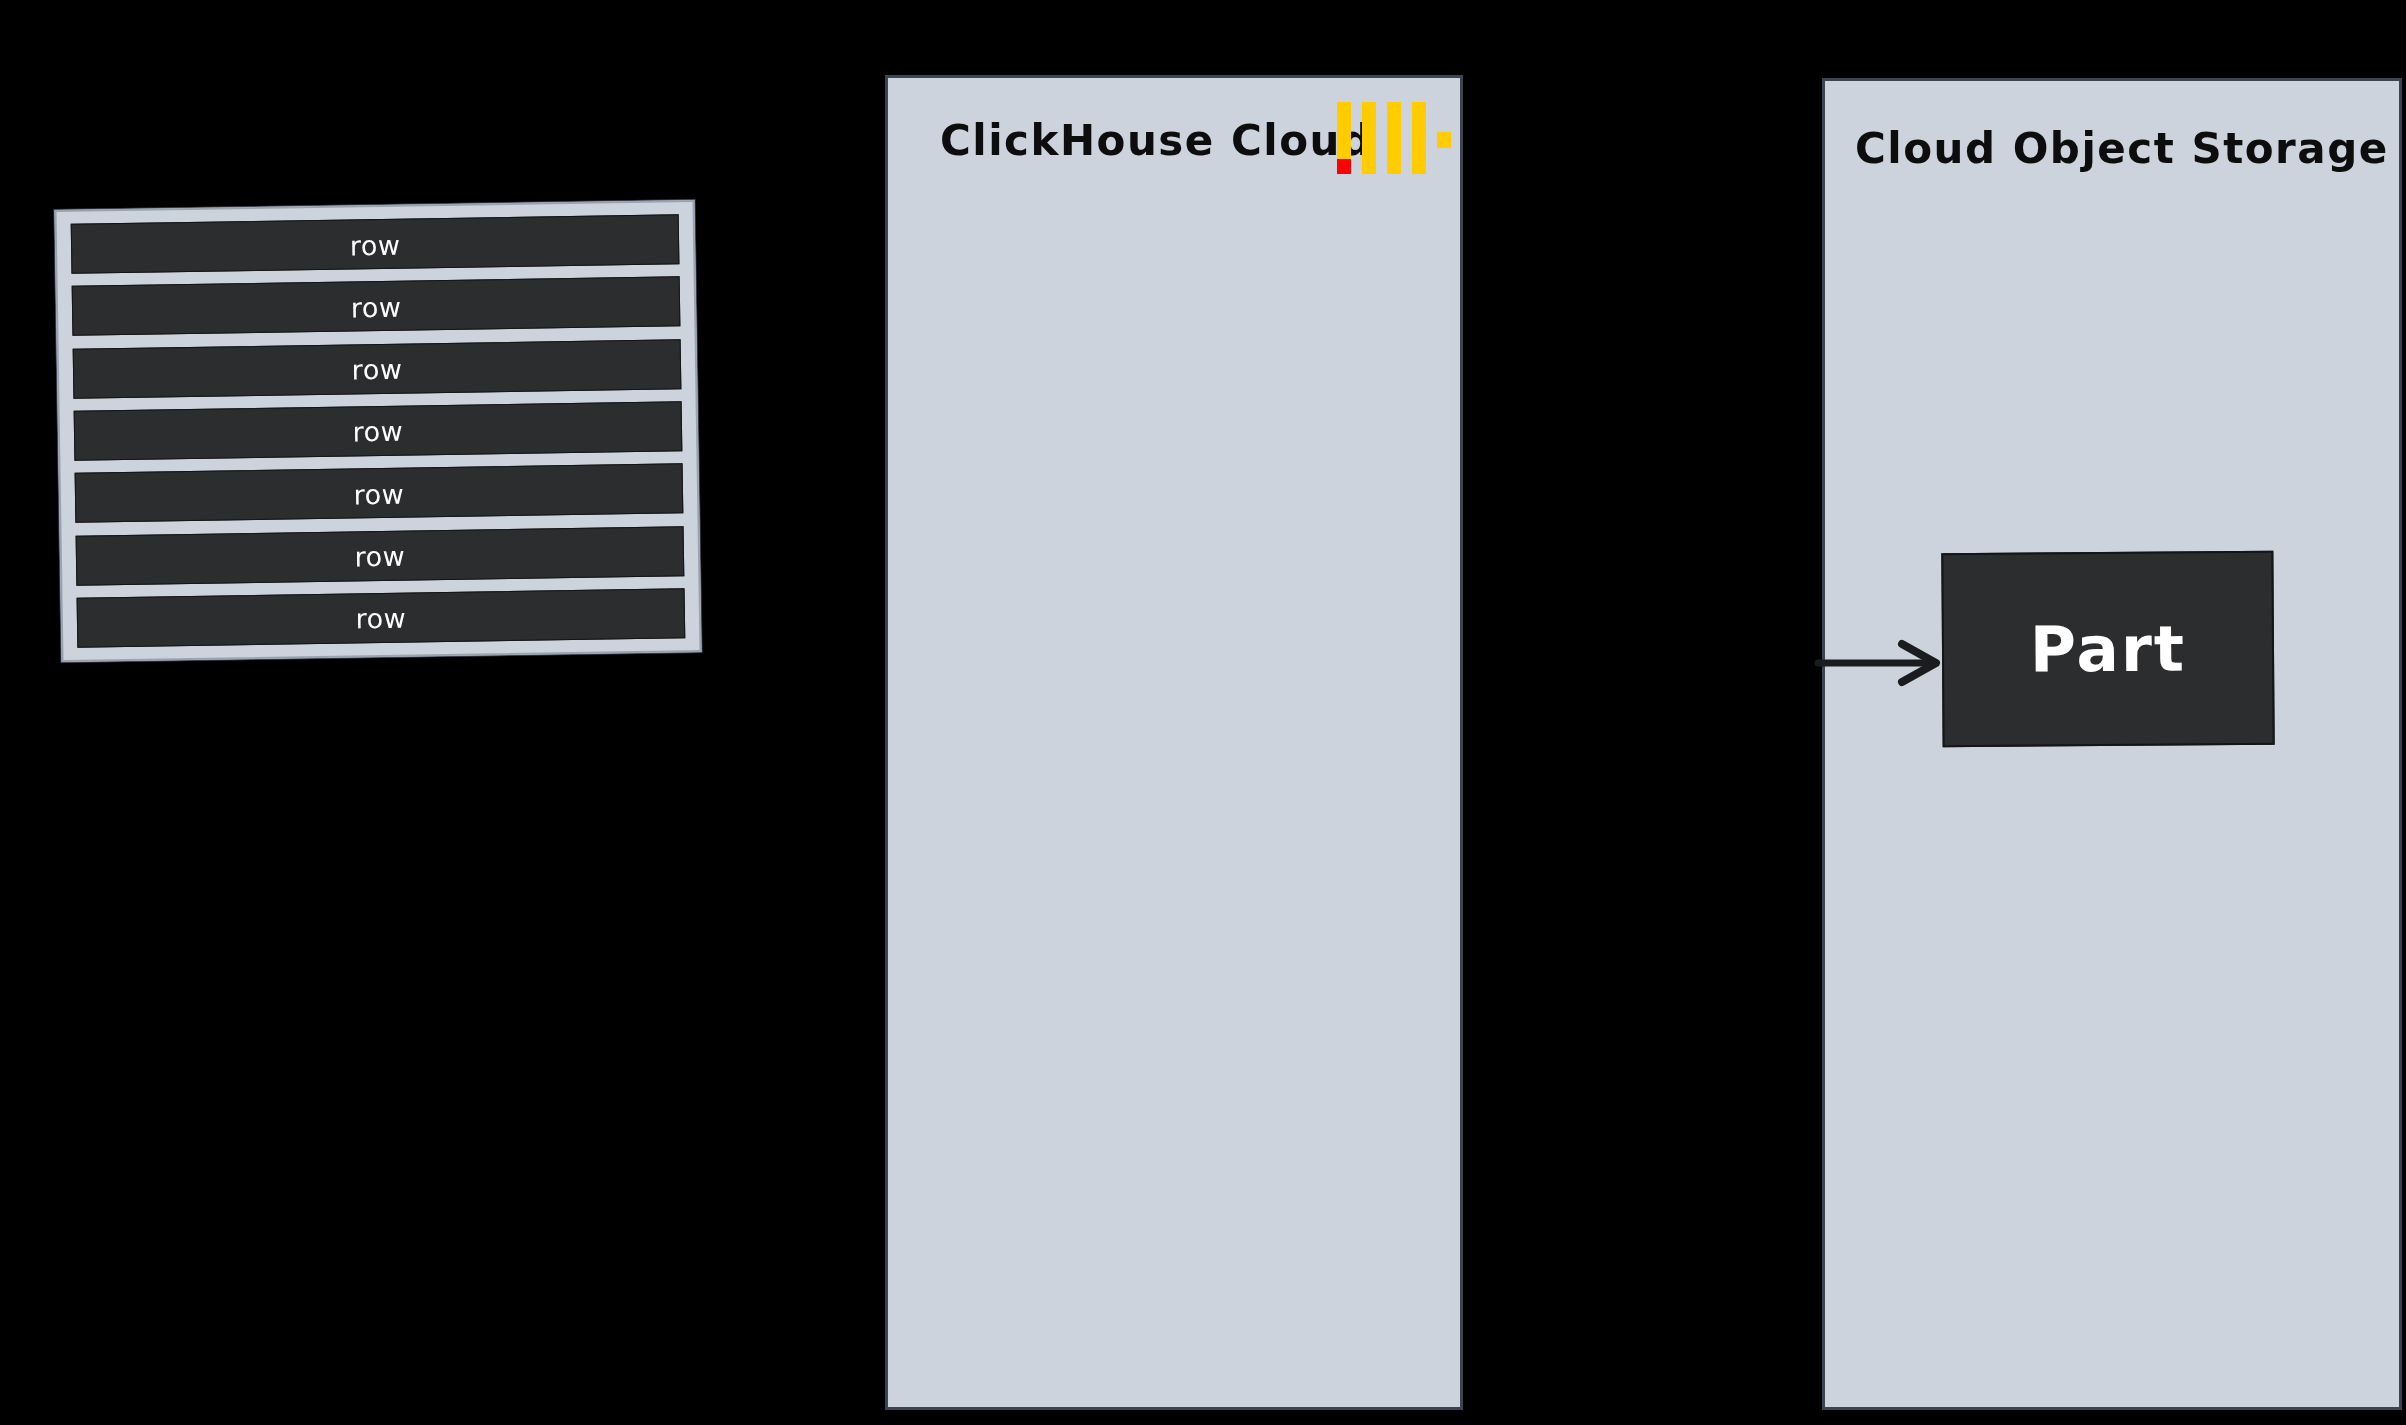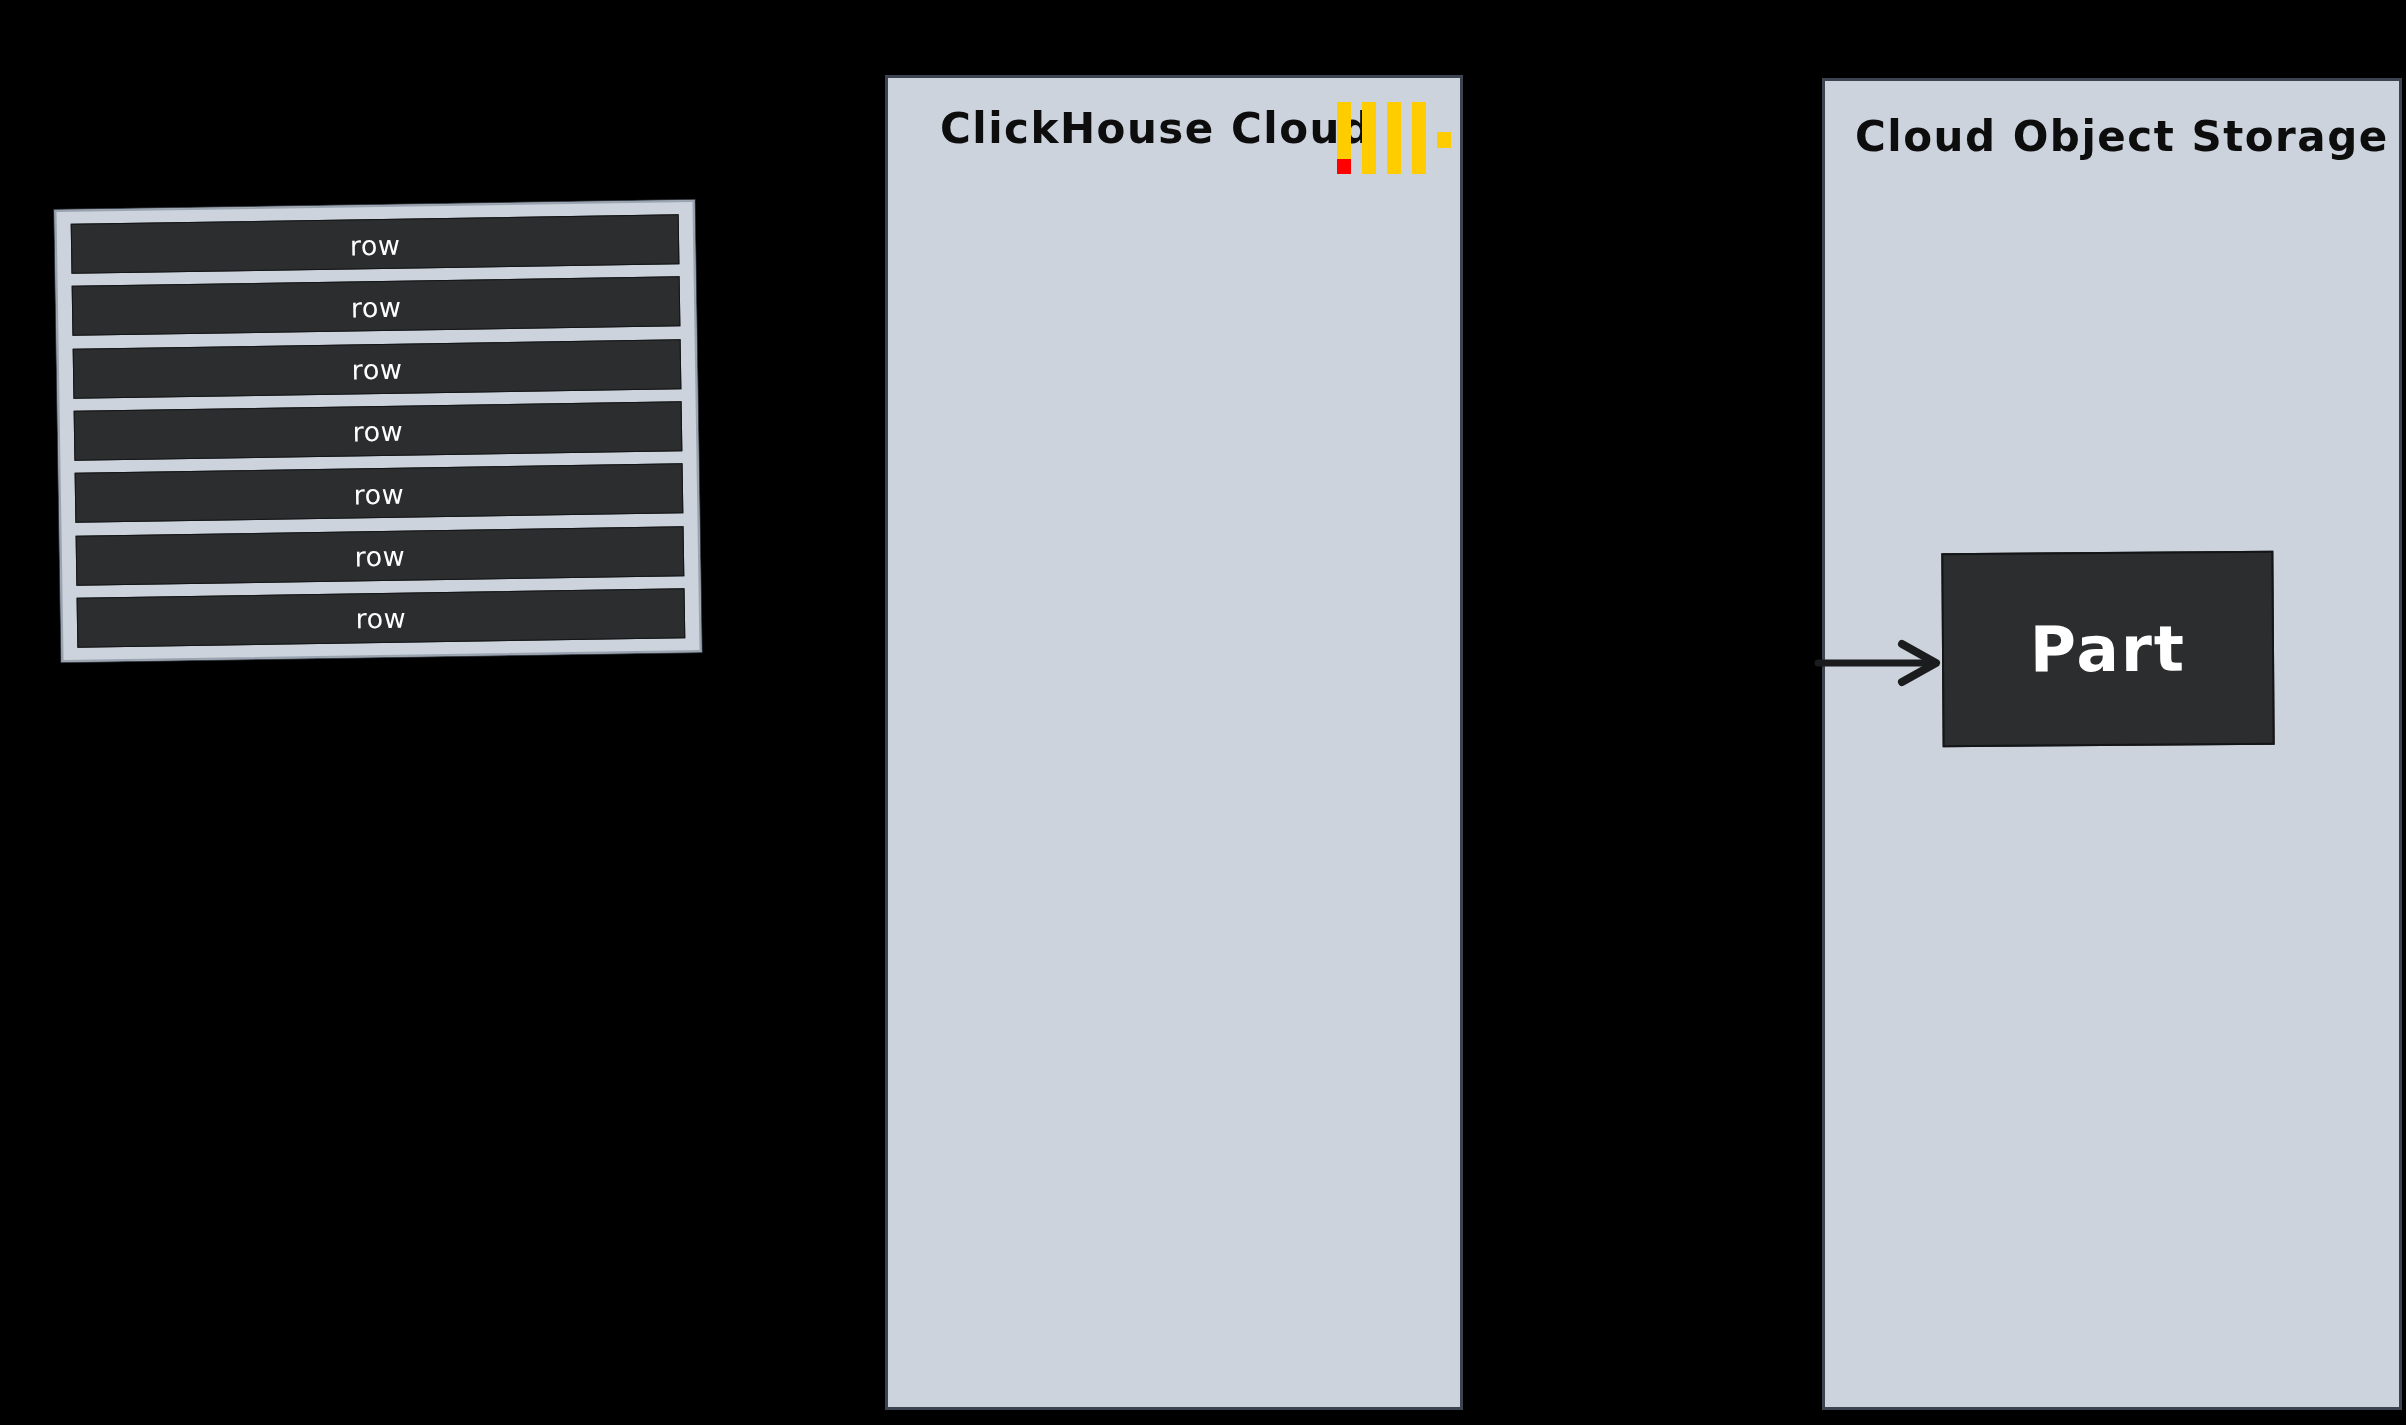--- a/index.html
+++ b/index.html
@@ -23,20 +23,21 @@
     border: 3px solid #3b4450;
     box-sizing: border-box;
   }
   .panel-title {
     position: absolute;
     color: #0d0d0d;
     font-family: "DejaVu Sans", sans-serif;
     font-weight: 700;
     letter-spacing: 1.5px;
     white-space: nowrap;
+    margin-top: 12px;
   }
 
   
   #rows-block {
     position: absolute;
     left: 58px;
     top: 205px;
     width: 640px;
     height: 452px;
     background: #ccd3dc;

